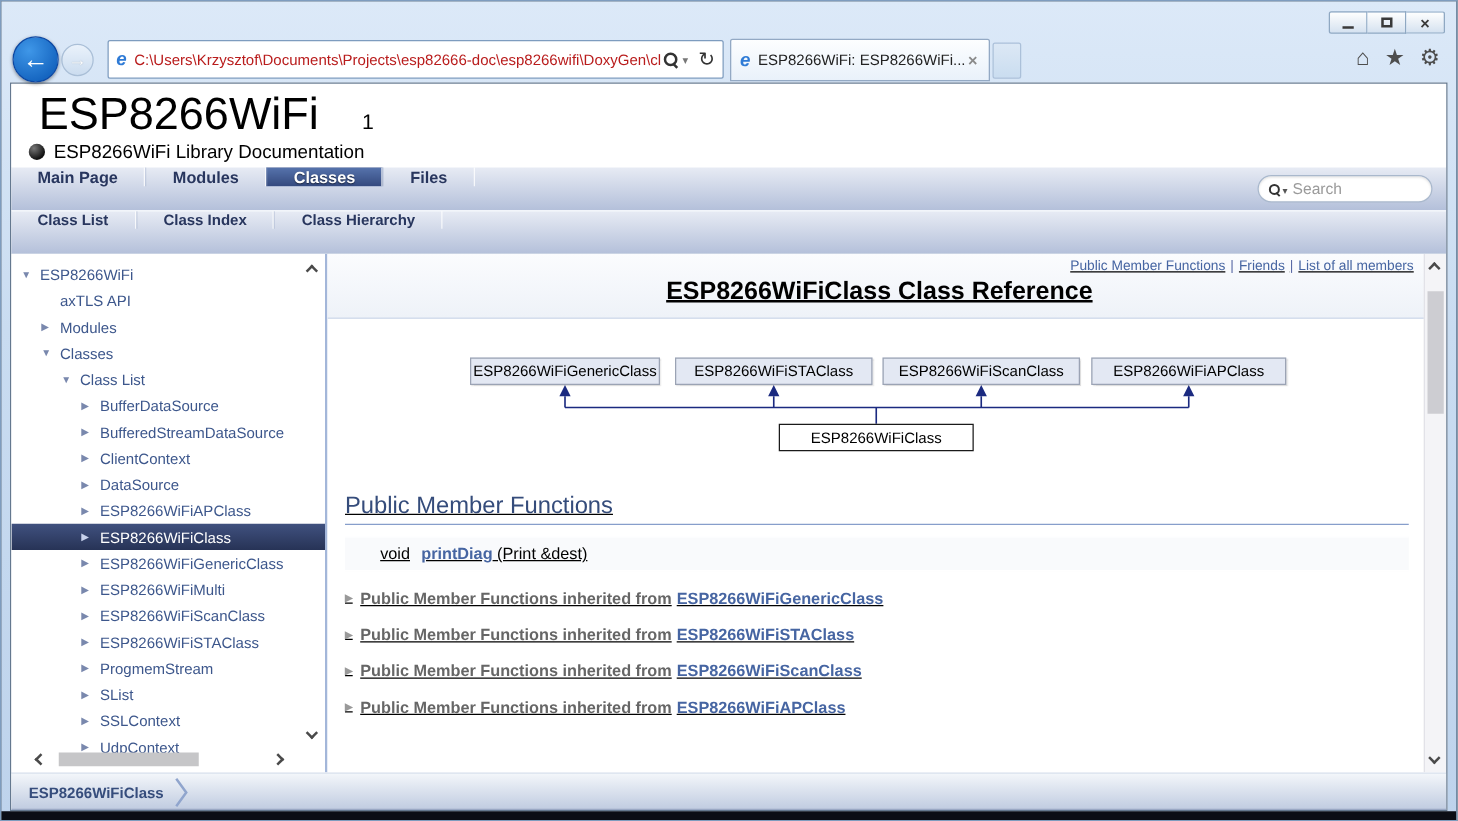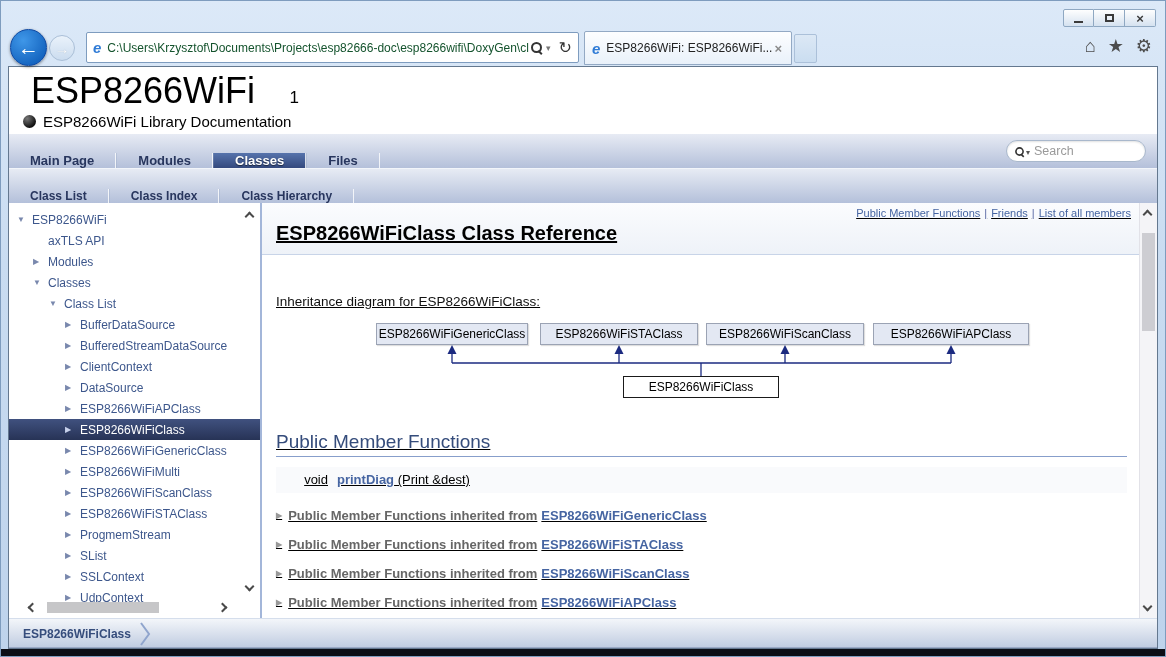--- a/index.html
+++ b/index.html
@@ -28,21 +28,21 @@
     border:1px solid #0d47a1; box-shadow:0 1px 3px rgba(0,0,0,.45);
     display:flex; align-items:center; justify-content:center;
     color:#fff; font-size:21px; font-weight:bold; cursor:pointer; z-index:3; }
   .fwd-btn { position:absolute; left:48px; top:6px; width:26px; height:26px; border-radius:50%;
     background:linear-gradient(#EAF2FB,#CBDCEF); border:1px solid #AABFD7;
     display:flex; align-items:center; justify-content:center;
     color:#fdfdfd; font-size:15px; font-weight:bold; text-shadow:0 0 1px #9ab; cursor:pointer; }
   .urlbar { position:absolute; left:85px; top:3px; width:493px; height:31px; background:#fff;
     border:1px solid #7E9CBF; border-radius:2px; display:flex; align-items:center; padding:0 6px; }
   .ie-icon { font-weight:bold; font-style:italic; color:#2F7BD6; font-size:15px; margin-right:6px; }
-  .url-text { flex:1; font-size:12px; color:#14532d; white-space:nowrap; overflow:hidden; }
+  .url-text { flex:1; font-size:12px; color:#b91c1c; white-space:nowrap; overflow:hidden; }
   .mag { position:relative; width:13px; height:13px; display:inline-block; }
   .mag::before { content:""; position:absolute; left:1px; top:1px; width:7px; height:7px;
     border:2px solid #333; border-radius:50%; }
   .mag::after { content:""; position:absolute; left:9px; top:9px; width:5px; height:2px;
     background:#333; transform:rotate(45deg); transform-origin:0 0; }
   .caret-sm { font-size:9px; color:#777; margin:0 6px 0 3px; }
   .refresh { font-size:16px; color:#333; margin-left:2px; cursor:pointer; }
   .btab { position:absolute; left:583px; top:2px; width:208px; height:34px;
     background:linear-gradient(#FDFEFF,#E9F1FA); border:1px solid #93A9C4; border-radius:2px 2px 0 0;
     display:flex; align-items:center; padding:0 7px; cursor:pointer; }
@@ -62,21 +62,21 @@
   .projectname { font-size:36px; color:#000; }
   .projectnumber { font-size:17px; color:#000; margin-left:30px; }
   .briefrow { display:flex; align-items:center; margin:1px 0 0 -8px; }
   .brief-icon { width:13px; height:13px; border-radius:50%;
     background:radial-gradient(circle at 32% 28%, #777, #111 70%); margin-right:7px; }
   .brief-text { font-size:15px; color:#000; }
 
   .tabrow { display:flex; align-items:stretch; background:linear-gradient(#E7EBF4,#B4C0DA); position:relative; }
   .row1 { height:34px; }
   .row2 { height:35px; border-top:1px solid #F2F5FA; }
-  .tablist { display:flex; align-items:flex-end; }
+  .tablist { display:flex; align-items:flex-start; }
   .tab1 { padding:0 21px; display:flex; align-items:center; font-size:13px; font-weight:bold;
     color:#28365E; border-right:1px solid rgba(255,255,255,.8);
     border-left:1px solid rgba(150,165,195,.35); cursor:pointer; white-space:nowrap; }
   .tab1:first-child { border-left:none; }
   .tab1.active { background:linear-gradient(#5673AC,#34497E); color:#fff;
     text-shadow:0 1px 1px rgba(0,0,0,.55); }
   .row2 .tab1 { font-size:12px; }
   .searchwrap { margin-left:auto; align-self:center; margin-right:11px; }
   .searchbox { width:140px; height:22px; border-radius:11px; background:#fff;
     border:1px solid #A9B8CC; display:flex; align-items:center; padding:0 6px;
@@ -114,21 +114,21 @@
     background:#F4F4F7; border-left:1px solid #E2E2E8; }
   .ct-vscroll .chev.up { position:absolute; top:8px; left:4px; }
   .ct-vscroll .chev.down { position:absolute; bottom:8px; left:4px; }
   .ct-vthumb { position:absolute; top:30px; left:2px; width:13px; height:98px; background:#CDCDD2; }
 
   .doc-header { background:linear-gradient(180deg,#FBFCFE,#EEF2F8);
     border-bottom:1px solid #C8D4E8; padding:4px 26px 9px 14px; }
   .summary { text-align:right; font-size:11px; color:#5A6AA5; }
   .summary a { color:#4665A2; text-decoration:none; cursor:pointer; }
   .summary .sep { margin:0 4px; }
-  .headertitle { font-size:20px; font-weight:bold; color:#000; margin-top:3px; }
+  .headertitle { font-size:20px; font-weight:bold; color:#000; margin-top:3px;text-align:center; }
 
   .doc-body { padding:17px 30px 0 14px; position:relative; }
   .include-line { font-family:"DejaVu Sans Mono", monospace; font-size:13px; color:#000; }
   .include-line .inc-link { color:#4665A2; cursor:pointer; }
   .inherit-label { margin-top:22px; font-size:13.5px; color:#111; }
 
   .diagram { position:relative; height:92px; margin-top:12px; }
   .dbox { position:absolute; top:2px; height:22px; line-height:20px; text-align:center;
     font-size:12px; background:#E3E8F3; border:1px solid #9BA3B4; color:#000;
     box-shadow:1px 1px 1px rgba(0,0,0,.13); cursor:pointer; white-space:nowrap; }
@@ -335,21 +335,20 @@
       </div>
 
       <div class="content">
         <div class="doc-header">
           <div class="summary" id="summary"><a>Public Member Functions</a><span class="sep">|</span><a>Friends</a><span class="sep">|</span><a>List of all members</a></div>
           <div class="headertitle">ESP8266WiFiClass Class Reference</div>
         </div>
 
         <div class="doc-body">
 
-          <div class="inherit-label">Inheritance diagram for ESP8266WiFiClass:</div>
 
           <div class="diagram">
             <svg class="dlines" width="760" height="92">
               <g stroke="#1B2A80" stroke-width="1.3" fill="none">
                 <path d="M176 33 V42 M343 33 V42 M509 33 V42 M675 33 V42"></path>
                 <path d="M176 42 H675"></path>
                 <path d="M425 42 V56"></path>
               </g>
               <g fill="#1B2A80" stroke="none">
                 <polygon points="176,24 171.5,33 180.5,33"></polygon>

